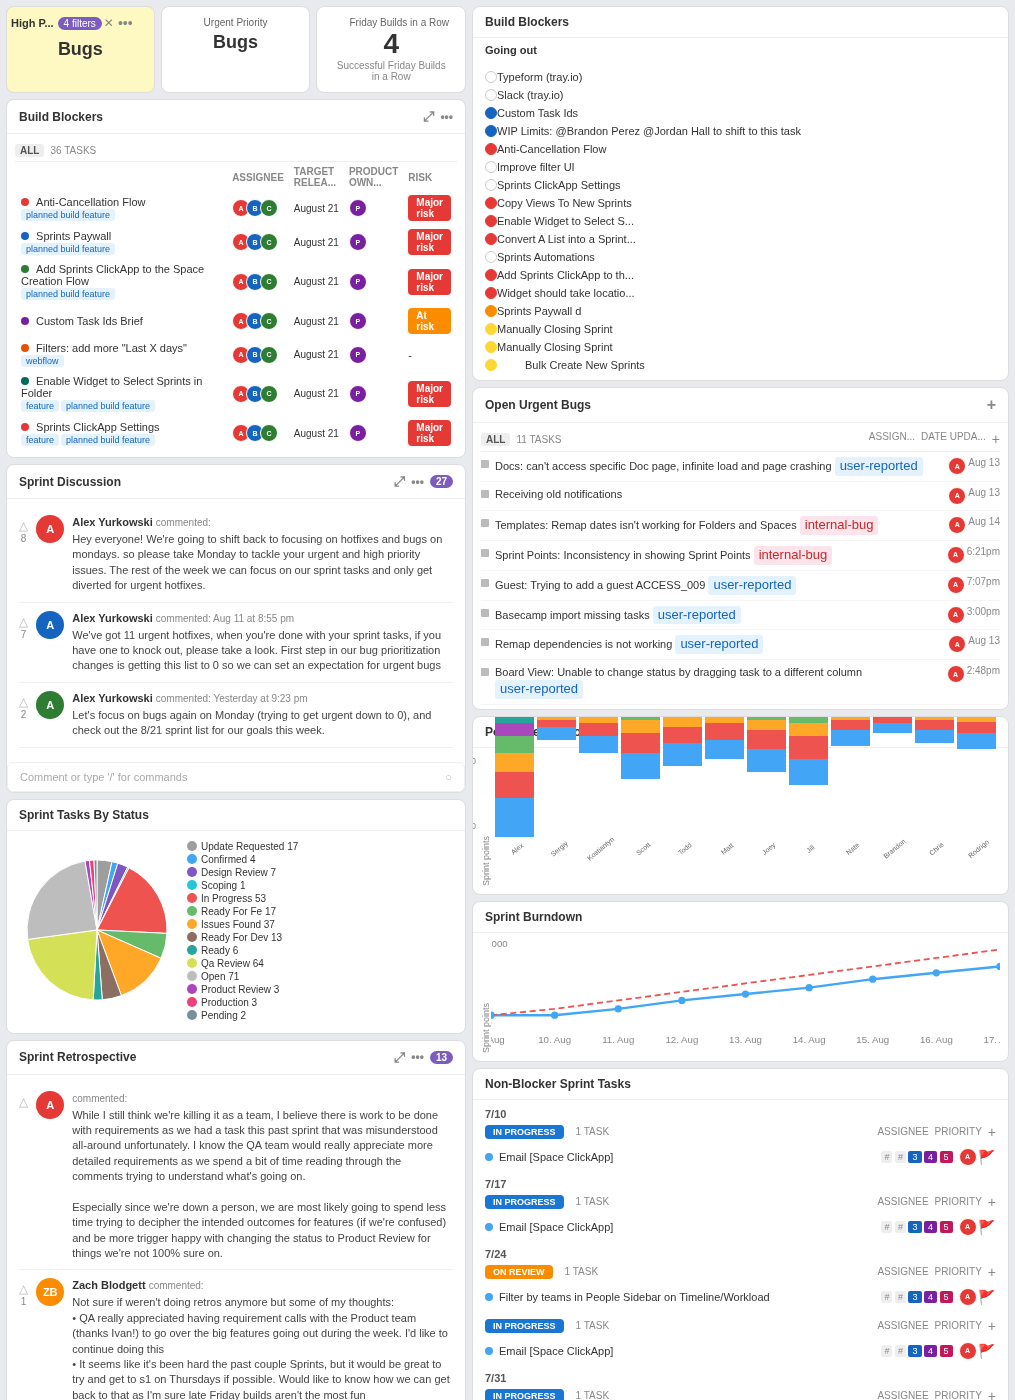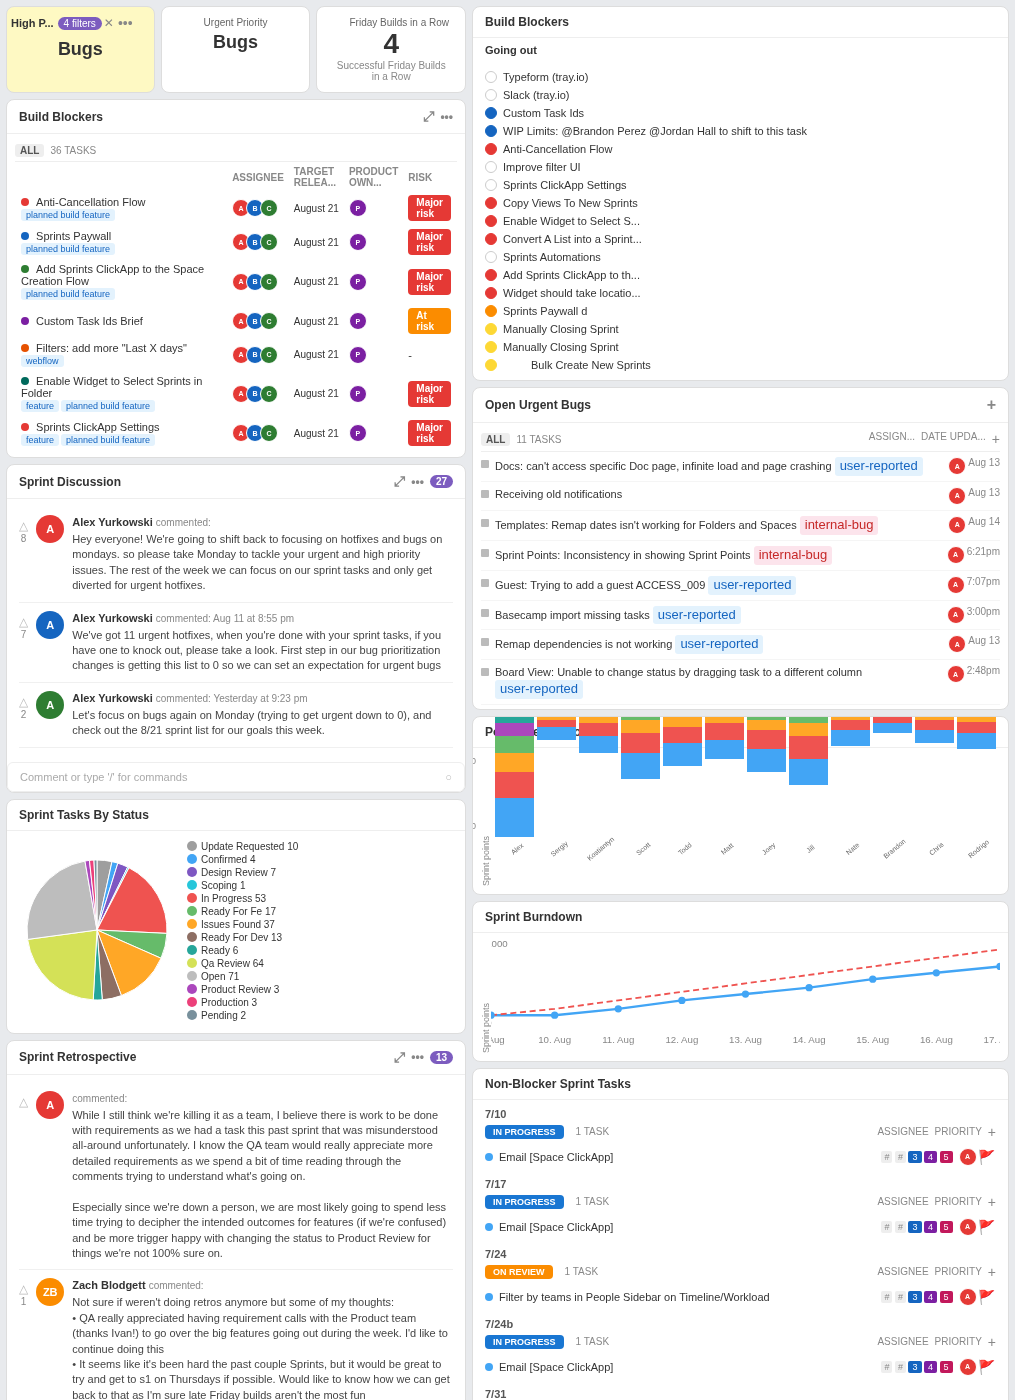--- a/index.html
+++ b/index.html
@@ -53,21 +53,21 @@
     .comment-input { border: 1px solid #eee; border-radius: 6px; padding: 8px 12px; font-size: 11px; color: #aaa; margin-top: 6px; display: flex; justify-content: space-between; }
 
     
     .pie-container { display: flex; align-items: center; gap: 10px; padding: 10px; }
     .pie-legend { font-size: 10px; }
     .legend-item { display: flex; align-items: center; gap: 4px; margin-bottom: 2px; }
     .legend-dot { width: 10px; height: 10px; border-radius: 50%; flex-shrink: 0; }
 
     
     .going-out-list { padding: 6px 12px; }
-    .going-out-item { display: flex; align-items: center; gap: 6px; padding: 3px 0; font-size: 11px; }
+    .going-out-item { display: flex; align-items: center; gap: 0; padding: 3px 0; font-size: 11px; }
     .go-circle { width: 12px; height: 12px; border-radius: 50%; border: 1px solid #ccc; flex-shrink: 0; }
     .go-circle.filled-blue { background: #1565c0; border-color: #1565c0; }
     .go-circle.filled-red { background: #e53935; border-color: #e53935; }
     .go-circle.filled-orange { background: #fb8c00; border-color: #fb8c00; }
     .go-circle.filled-yellow { background: #fdd835; border-color: #fdd835; }
 
     
     .oub-item { padding: 5px 0; border-bottom: 1px solid #f5f5f5; display: flex; align-items: flex-start; gap: 6px; }
     .oub-text { flex: 1; font-size: 11px; line-height: 1.3; }
     .oub-date { font-size: 10px; color: #888; white-space: nowrap; }
@@ -328,21 +328,21 @@
               <path d="M80,80 L76.22328683114466,149.8980431603074 A70,70 0 0,1 10.636418300758251,89.41772445193712 Z" fill="#d4e157" stroke="#fff" stroke-width="1"></path>
               <path d="M80,80 L10.636418300758251,89.41772445193712 A70,70 0 0,1 67.96868528071437,11.041697627294354 Z" fill="#bdbdbd" stroke="#fff" stroke-width="1"></path>
               <path d="M80,80 L67.96868528071437,11.041697627294354 A70,70 0 0,1 72.45757542626414,10.407530353137304 Z" fill="#ab47bc" stroke="#fff" stroke-width="1"></path>
               <path d="M80,80 L72.45757542626414,10.407530353137304 A70,70 0 0,1 76.97810112165413,10.065258081772754 Z" fill="#ec407a" stroke="#fff" stroke-width="1"></path>
               <path d="M80,80 L76.97810112165413,10.065258081772754 A70,70 0 0,1 79.99999999999999,10 Z" fill="#78909c" stroke="#fff" stroke-width="1"></path>
     </svg>
   </div>
   <div class="pie-legend">
             <div class="legend-item">
     <div class="legend-dot" style="background:#9e9e9e;"></div>
-    <span>Update Requested 10</span>
+    <span>Update Requested 17</span>
   </div>
             <div class="legend-item">
     <div class="legend-dot" style="background:#42a5f5;"></div>
     <span>Confirmed 4</span>
   </div>
             <div class="legend-item">
     <div class="legend-dot" style="background:#7e57c2;"></div>
     <span>Design Review 7</span>
   </div>
             <div class="legend-item">
@@ -858,21 +858,20 @@
           <span style="background:#1565c0;color:#fff;border-radius:2px;padding:1px 4px;">3</span>
           <span style="background:#7b1fa2;color:#fff;border-radius:2px;padding:1px 4px;">4</span>
           <span style="background:#c2185b;color:#fff;border-radius:2px;padding:1px 4px;">5</span>
         </span>
         <span class="avatar av-red" style="font-size:7px;flex-shrink:0;">A</span>
         <span class="priority-flag">🚩</span>
       </div>
 
   </div>
           <div class="nbst-week">
-    <div class="nbst-week-label">7/24b</div>
     <div style="display:flex;align-items:center;gap:6px;margin-bottom:4px;">
       <span class="nbst-badge nbst-in-progress">IN PROGRESS</span>
       <span class="nbst-count">1 TASK</span>
       <span style="margin-left:auto;font-size:10px;color:#888;">ASSIGNEE</span>
       <span style="font-size:10px;color:#888;">PRIORITY</span>
       <span style="color:#888;font-size:14px;cursor:pointer;">+</span>
     </div>
 
       <div class="nbst-task-row">
         <span style="display:inline-block;width:8px;height:8px;border-radius:50%;background:#42a5f5;flex-shrink:0;"></span>

